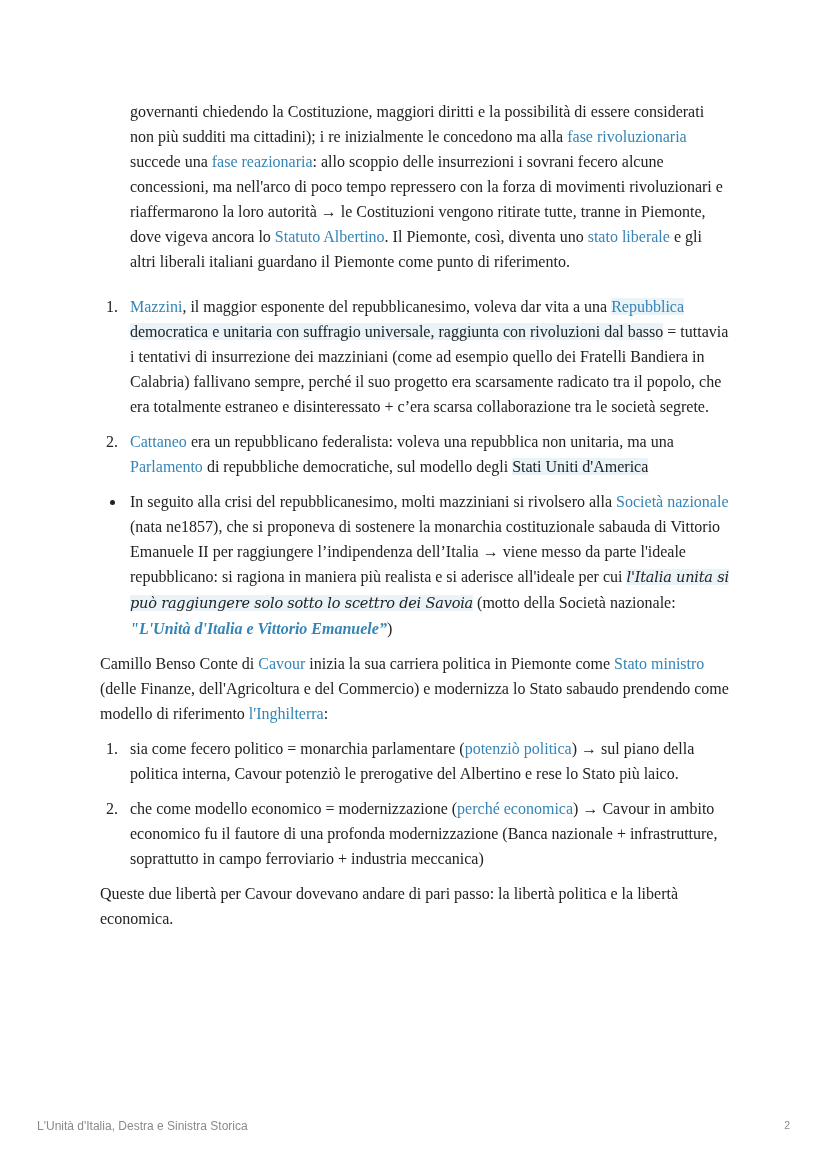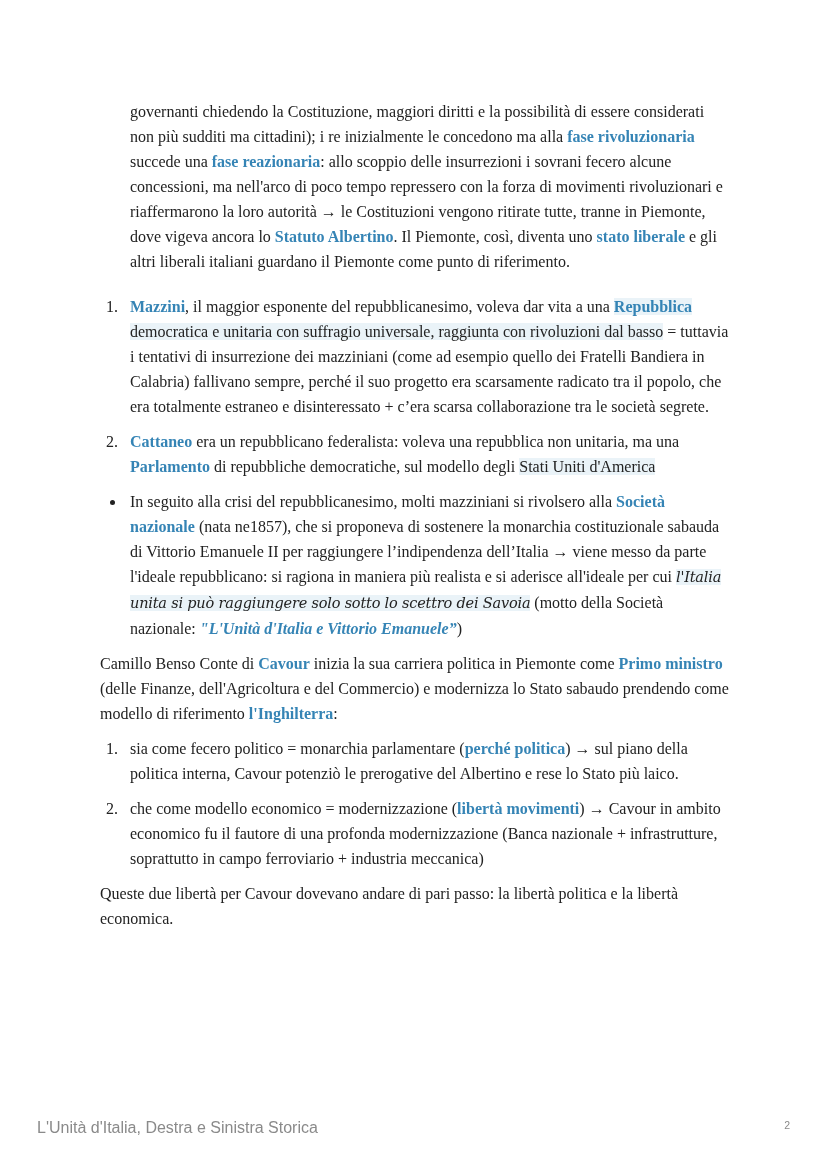--- a/index.html
+++ b/index.html
@@ -49,21 +49,21 @@
   .bullet-marker {
     position: absolute;
     left: 10px;
     top: 11px;
     width: 5px;
     height: 5px;
     border-radius: 50%;
     background: #222222;
   }
   .hl {
-    font-weight: bold;
+    font-weight: normal;
     color: #3584b5;
   }
   .mark {
     background: #eaf3f8;
   }
   .it-sans {
     font-family: "DejaVu Serif", serif;
     font-style: italic;
     font-size: 14.5px;
     letter-spacing: -0.2px;
@@ -71,21 +71,21 @@
   .motto {
     font-style: italic;
     font-weight: bold;
     color: #3584b5;
   }
   .footer-left {
     position: absolute;
     left: 37px;
     top: 1119px;
     font-family: "Liberation Sans", sans-serif;
-    font-size: 16px;
+    font-size: 12px;
     color: #8a8a8a;
   }
   .footer-right {
     position: absolute;
     right: 38px;
     top: 1119px;
     font-family: "Liberation Sans", sans-serif;
     font-size: 10.5px;
     color: #8a8a8a;
   }
@@ -117,34 +117,34 @@
 
     <div style="height:10px"></div>
 
     <div class="block indent">
       <span class="bullet-marker"></span>
       <p><span>In seguito alla crisi del repubblicanesimo, molti mazziniani si rivolsero alla </span><span class="hl">Società nazionale</span><span> (nata ne1857), che si proponeva di sostenere la monarchia costituzionale sabauda di Vittorio Emanuele II per raggiungere l’indipendenza dell’Italia → viene messo da parte l'ideale repubblicano: si ragiona in maniera più realista e si aderisce all'ideale per cui </span><span class="mark it-sans">l'Italia unita si può raggiungere solo sotto lo scettro dei Savoia</span><span> (motto della Società nazionale: </span><span class="motto">"L'Unità d'Italia e Vittorio Emanuele”</span><span>)</span></p>
     </div>
 
     <div style="height:10px"></div>
 
-    <p><span>Camillo Benso Conte di </span><span class="hl">Cavour</span><span> inizia la sua carriera politica in Piemonte come </span><span class="hl">Primo ministro</span><span> (delle Finanze, dell'Agricoltura e del Commercio) e modernizza lo Stato sabaudo prendendo come modello di riferimento </span><span class="hl">l'Inghilterra</span><span>:</span></p>
+    <p><span>Camillo Benso Conte di </span><span class="hl">Cavour</span><span> inizia la sua carriera politica in Piemonte come </span><span class="hl">Stato ministro</span><span> (delle Finanze, dell'Agricoltura e del Commercio) e modernizza lo Stato sabaudo prendendo come modello di riferimento </span><span class="hl">l'Inghilterra</span><span>:</span></p>
 
     <div style="height:10px"></div>
 
     <div class="block indent">
       <span class="marker">1.</span>
-      <p><span>sia come fecero politico = monarchia parlamentare (</span><span class="hl">perché politica</span><span>) → sul piano della politica interna, Cavour potenziò le prerogative del Albertino e rese lo Stato più laico.</span></p>
+      <p><span>sia come fecero politico = monarchia parlamentare (</span><span class="hl">potenziò politica</span><span>) → sul piano della politica interna, Cavour potenziò le prerogative del Albertino e rese lo Stato più laico.</span></p>
     </div>
 
     <div style="height:10px"></div>
 
     <div class="block indent">
       <span class="marker">2.</span>
-      <p><span>che come modello economico  = modernizzazione (</span><span class="hl">libertà movimenti</span><span>) → Cavour in ambito economico fu il fautore di una profonda modernizzazione (Banca nazionale + infrastrutture, soprattutto in campo ferroviario + industria meccanica)</span></p>
+      <p><span>che come modello economico  = modernizzazione (</span><span class="hl">perché economica</span><span>) → Cavour in ambito economico fu il fautore di una profonda modernizzazione (Banca nazionale + infrastrutture, soprattutto in campo ferroviario + industria meccanica)</span></p>
     </div>
 
     <div style="height:10px"></div>
 
     <p>Queste due libertà per Cavour dovevano andare di pari passo: la libertà politica e la libertà economica.</p>
   </div>
 
   <div class="footer-left">L'Unità d'Italia, Destra e Sinistra Storica</div>
   <div class="footer-right">2</div>
 </div>

